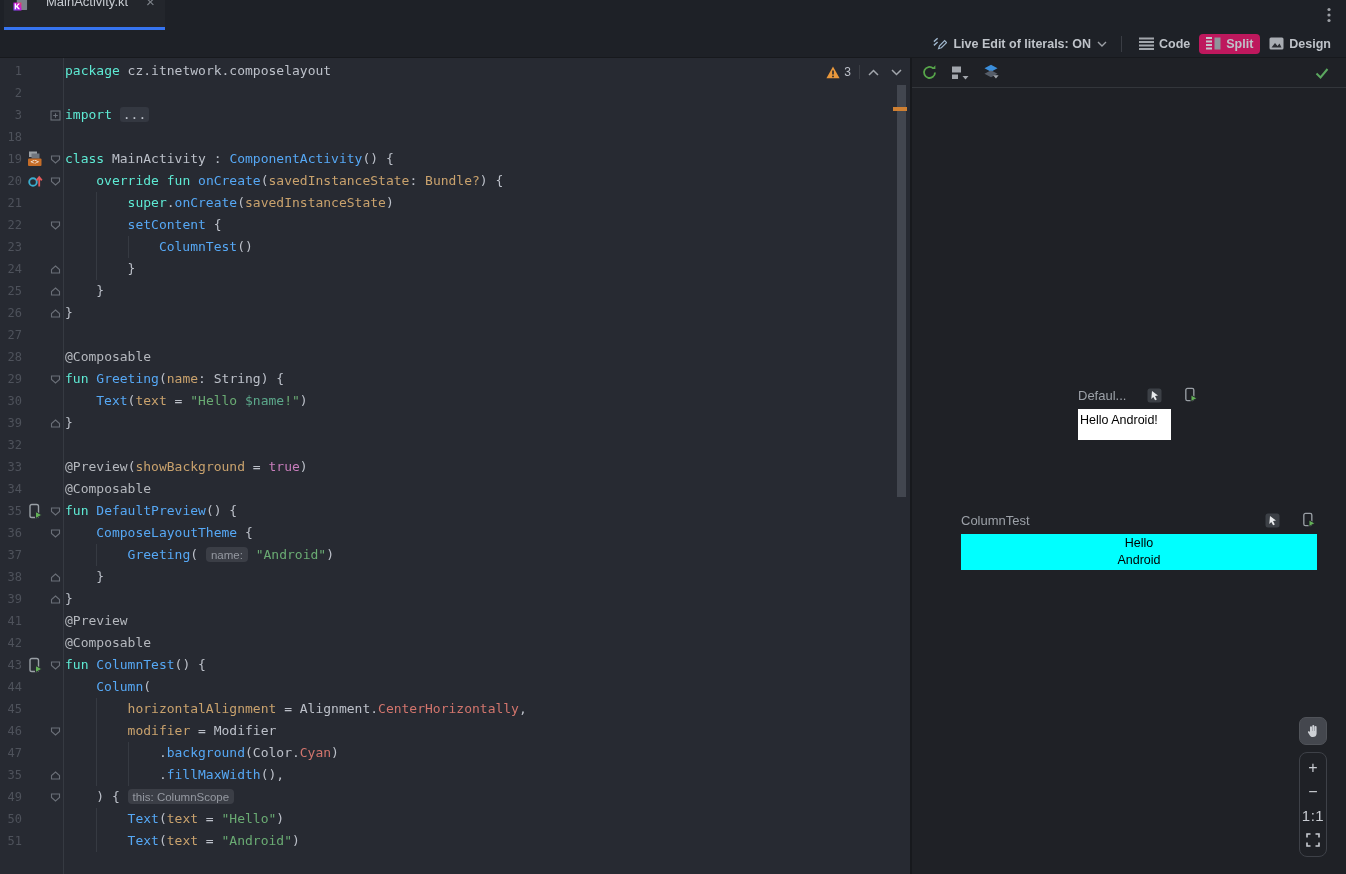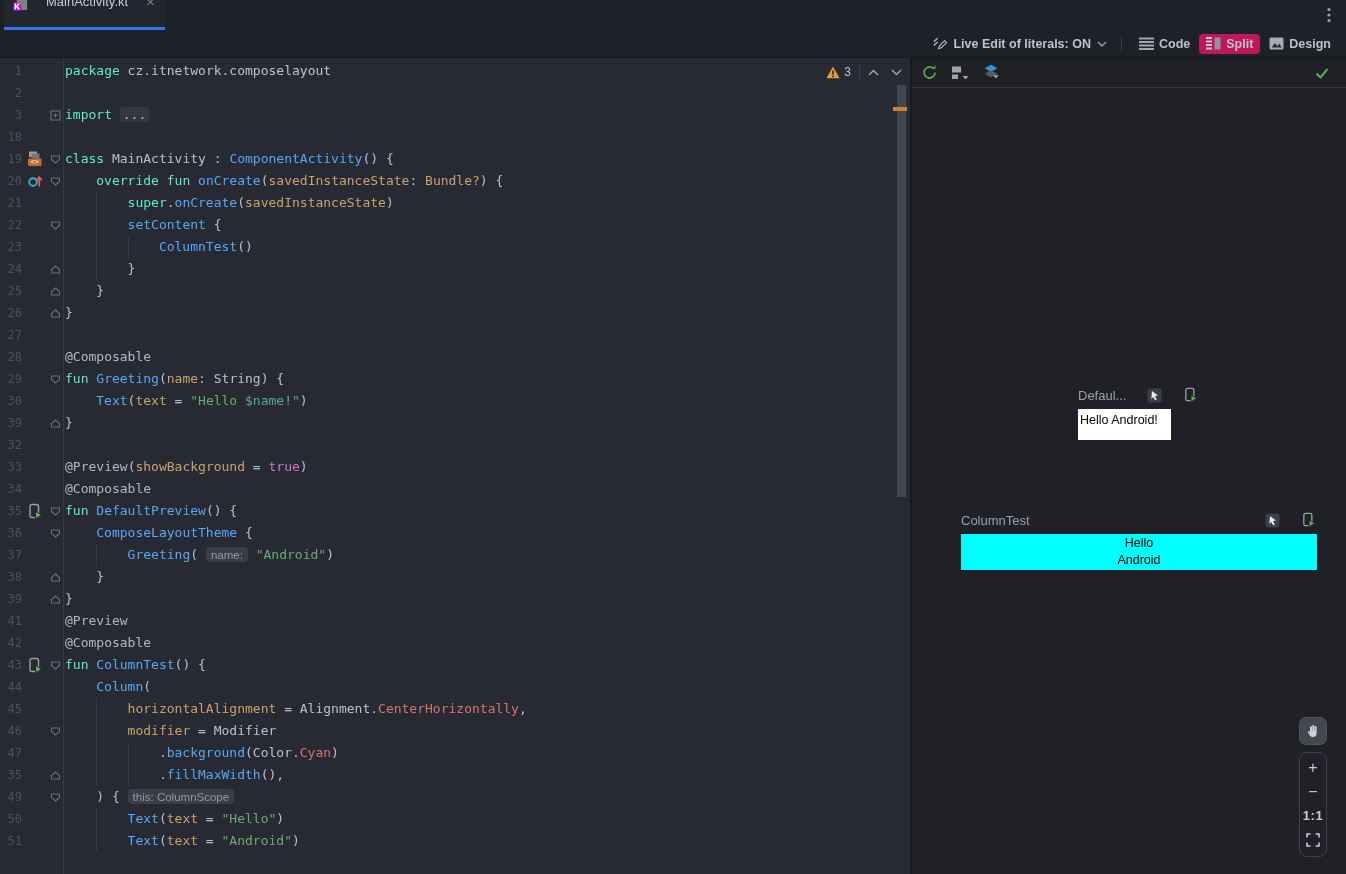--- a/index.html
+++ b/index.html
@@ -61,21 +61,21 @@
   .phead .sp { flex:1; }
   .pbox { color:#000; }
   .pbox1 { width:93px; height:31px; font-size:12.5px; line-height:22px; padding-left:2px; }
   .pbox2 { width:356px; height:36px; font-size:12.5px; line-height:17px; text-align:center; padding-top:1px; }
   
   .panbtn { position:absolute; right:19px; bottom:129px; width:28px; height:28px; border-radius:7px;
             background:#44474E; border:1px solid #505359; display:flex; align-items:center; justify-content:center; }
   .zoomgroup { position:absolute; right:19px; bottom:17px; width:28px; border:1px solid #3E4148; border-radius:8px;
                display:flex; flex-direction:column; align-items:center; padding:7px 0 8px; gap:8px; }
   .zbtn { color:#C9CCD2; font-size:16px; line-height:16px; height:16px; display:flex; align-items:center; justify-content:center; }
-  .zratio { font-size:13px; font-weight:bold; letter-spacing:0.5px; }
+  .zratio { font-size:15px; font-weight:normal; letter-spacing:0.5px; }
 </style>
 </head>
 <body>
 
 <div class="app">
 
   <div class="tabbar">
     <div class="tab">
       <span style="display:flex;">
         <svg width="15" height="15" viewBox="0 0 16 16">

